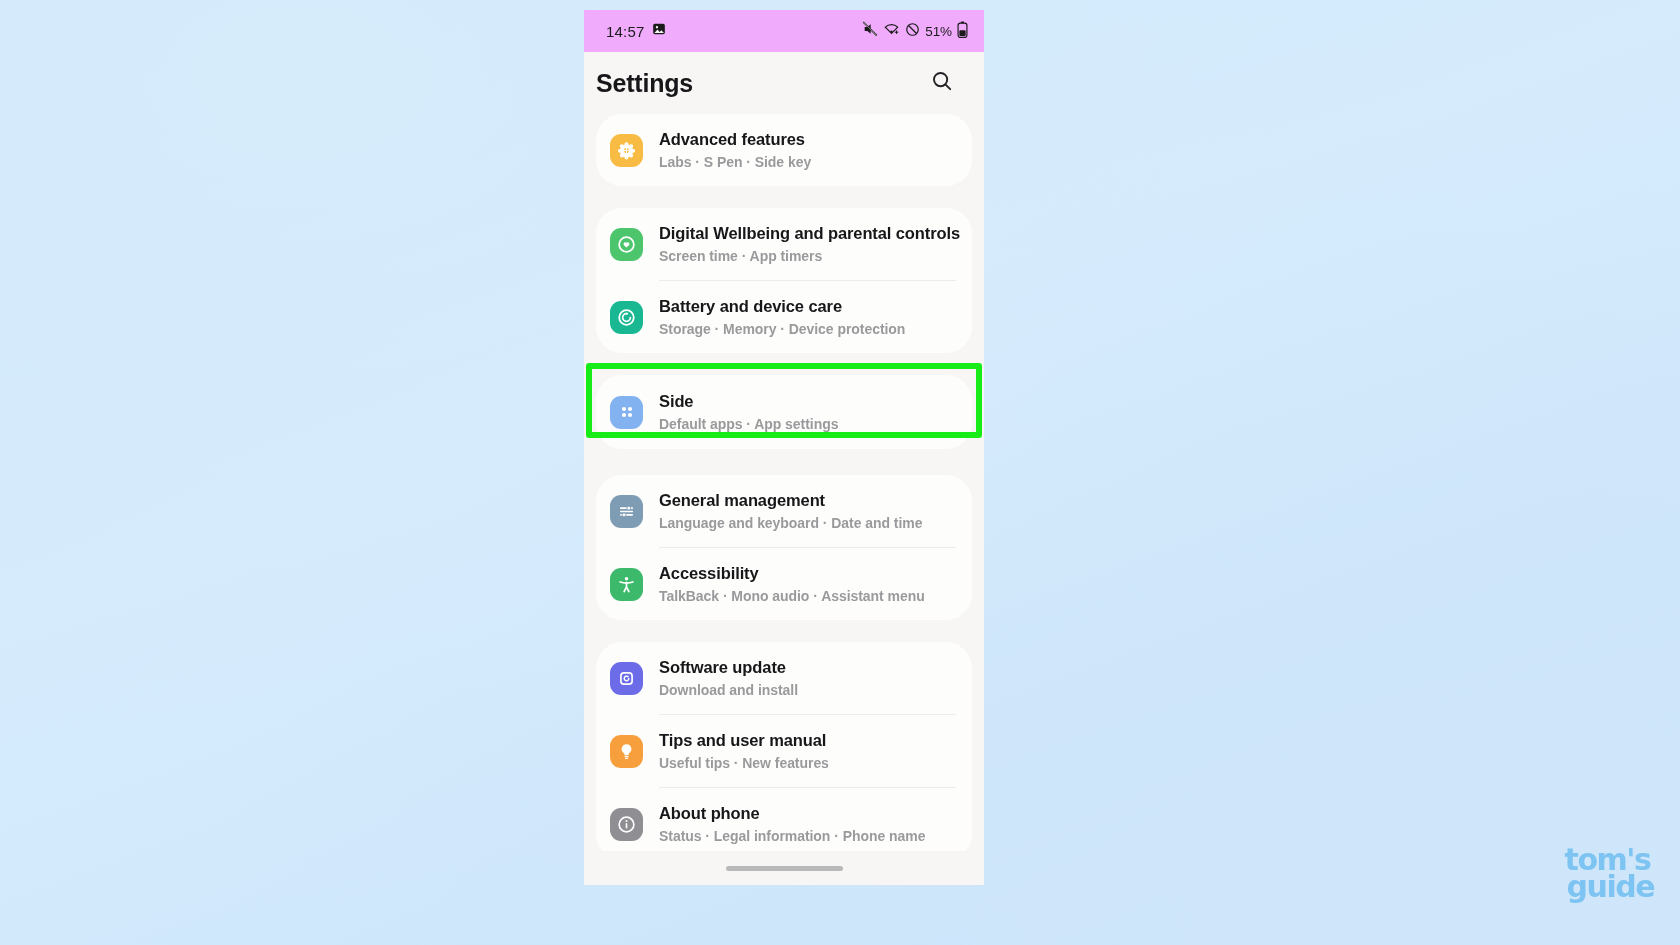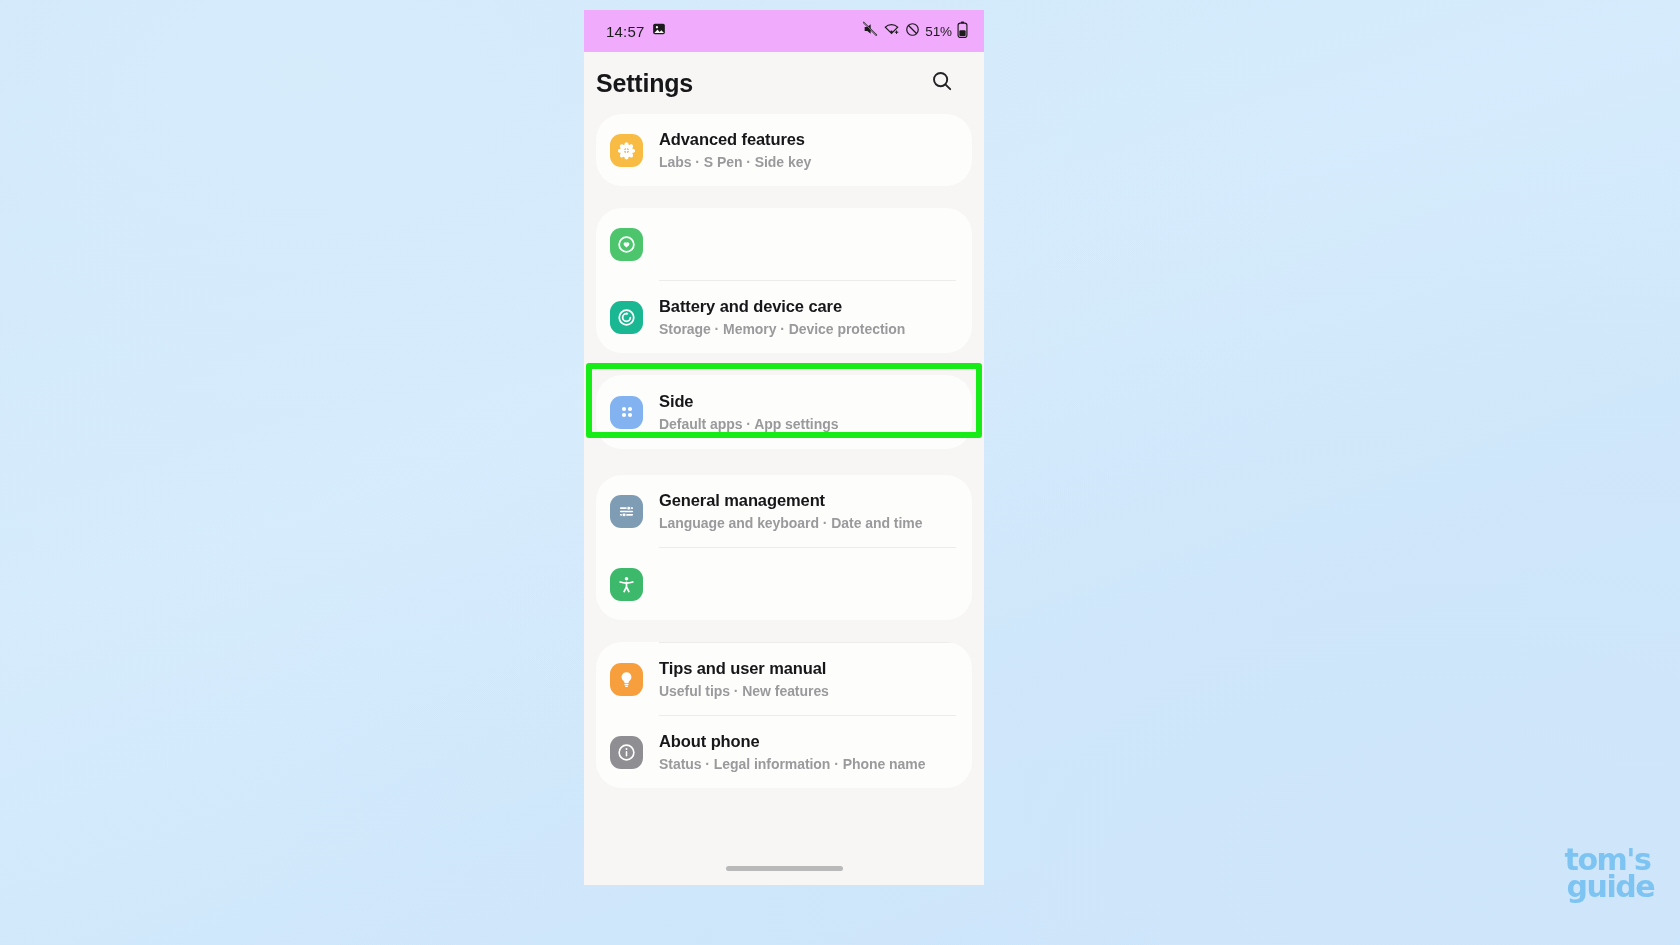--- a/index.html
+++ b/index.html
@@ -265,20 +265,24 @@
       </div>
 
       <div class="card">
         <div class="row">
           <div class="row-icon" style="background:#4cc56d">
             <svg width="21" height="21" viewBox="0 0 24 24">
               <circle cx="12" cy="12" r="8.4" fill="none" stroke="#ffffff" stroke-width="2"></circle>
               <path d="M12 15.4c-2-1.5-3.3-2.6-3.3-4 0-1.1.85-1.95 1.95-1.95.64 0 1.1.3 1.35.68.25-.38.71-.68 1.35-.68 1.1 0 1.95.85 1.95 1.95 0 1.4-1.3 2.5-3.3 4z" fill="#ffffff"></path>
             </svg>
           </div>
+          <div class="row-text">
+            <div class="row-title">Digital Wellbeing and parental controls</div>
+            <div class="row-sub">Screen time  ·  App timers</div>
+          </div>
         </div>
         <div class="divider"></div>
         <div class="row">
           <div class="row-icon" style="background:#19b892">
             <svg width="21" height="21" viewBox="0 0 24 24">
               <circle cx="12" cy="12" r="8.3" fill="none" stroke="#ffffff" stroke-width="2"></circle>
               <path d="M12 7.6a4.4 4.4 0 1 0 4.4 4.4" fill="none" stroke="#ffffff" stroke-width="2" stroke-linecap="round"></path>
               <path d="M12 5.8l2.3 1.8-2.3 1.8z" fill="#ffffff"></path>
             </svg>
           </div>
@@ -322,24 +326,41 @@
         </div>
         <div class="divider"></div>
         <div class="row">
           <div class="row-icon" style="background:#3cb96a">
             <svg width="21" height="21" viewBox="0 0 24 24">
               <circle cx="12" cy="5.4" r="2" fill="#ffffff"></circle>
               <path d="M4.8 9.1c2.3.8 4.6 1.2 7.2 1.2s4.9-.4 7.2-1.2" stroke="#ffffff" stroke-width="2" stroke-linecap="round" fill="none"></path>
               <path d="M12 9.6v5.1M12 14.7l-2.7 5.4M12 14.7l2.7 5.4" stroke="#ffffff" stroke-width="2" stroke-linecap="round" fill="none"></path>
             </svg>
           </div>
+          <div class="row-text">
+            <div class="row-title">Accessibility</div>
+            <div class="row-sub">TalkBack  ·  Mono audio  ·  Assistant menu</div>
+          </div>
         </div>
       </div>
 
       <div class="card">
+        <div class="row">
+          <div class="row-icon" style="background:#6c6ce8">
+            <svg width="21" height="21" viewBox="0 0 24 24">
+              <rect x="5.6" y="5.6" width="12.8" height="12.8" rx="3.4" fill="none" stroke="#ffffff" stroke-width="1.9"></rect>
+              <path d="M14.6 12a2.6 2.6 0 1 1-1.1-2.15" fill="none" stroke="#ffffff" stroke-width="1.7" stroke-linecap="round"></path>
+              <path d="M14.2 8.3v1.8h-1.8z" fill="#ffffff"></path>
+            </svg>
+          </div>
+          <div class="row-text">
+            <div class="row-title">Software update</div>
+            <div class="row-sub">Download and install</div>
+          </div>
+        </div>
         <div class="divider"></div>
         <div class="row">
           <div class="row-icon" style="background:#f79f3d">
             <svg width="21" height="21" viewBox="0 0 24 24">
               <path d="M12 3.6a5.6 5.6 0 0 0-3.3 10.1c.6.45.9 1.1.9 1.8v.6h4.8v-.6c0-.7.3-1.35.9-1.8A5.6 5.6 0 0 0 12 3.6z" fill="#ffffff"></path>
               <rect x="9.6" y="16.9" width="4.8" height="1.7" rx=".85" fill="#ffffff"></rect>
               <rect x="10.3" y="19.2" width="3.4" height="1.5" rx=".75" fill="#ffffff"></rect>
             </svg>
           </div>
           <div class="row-text">

